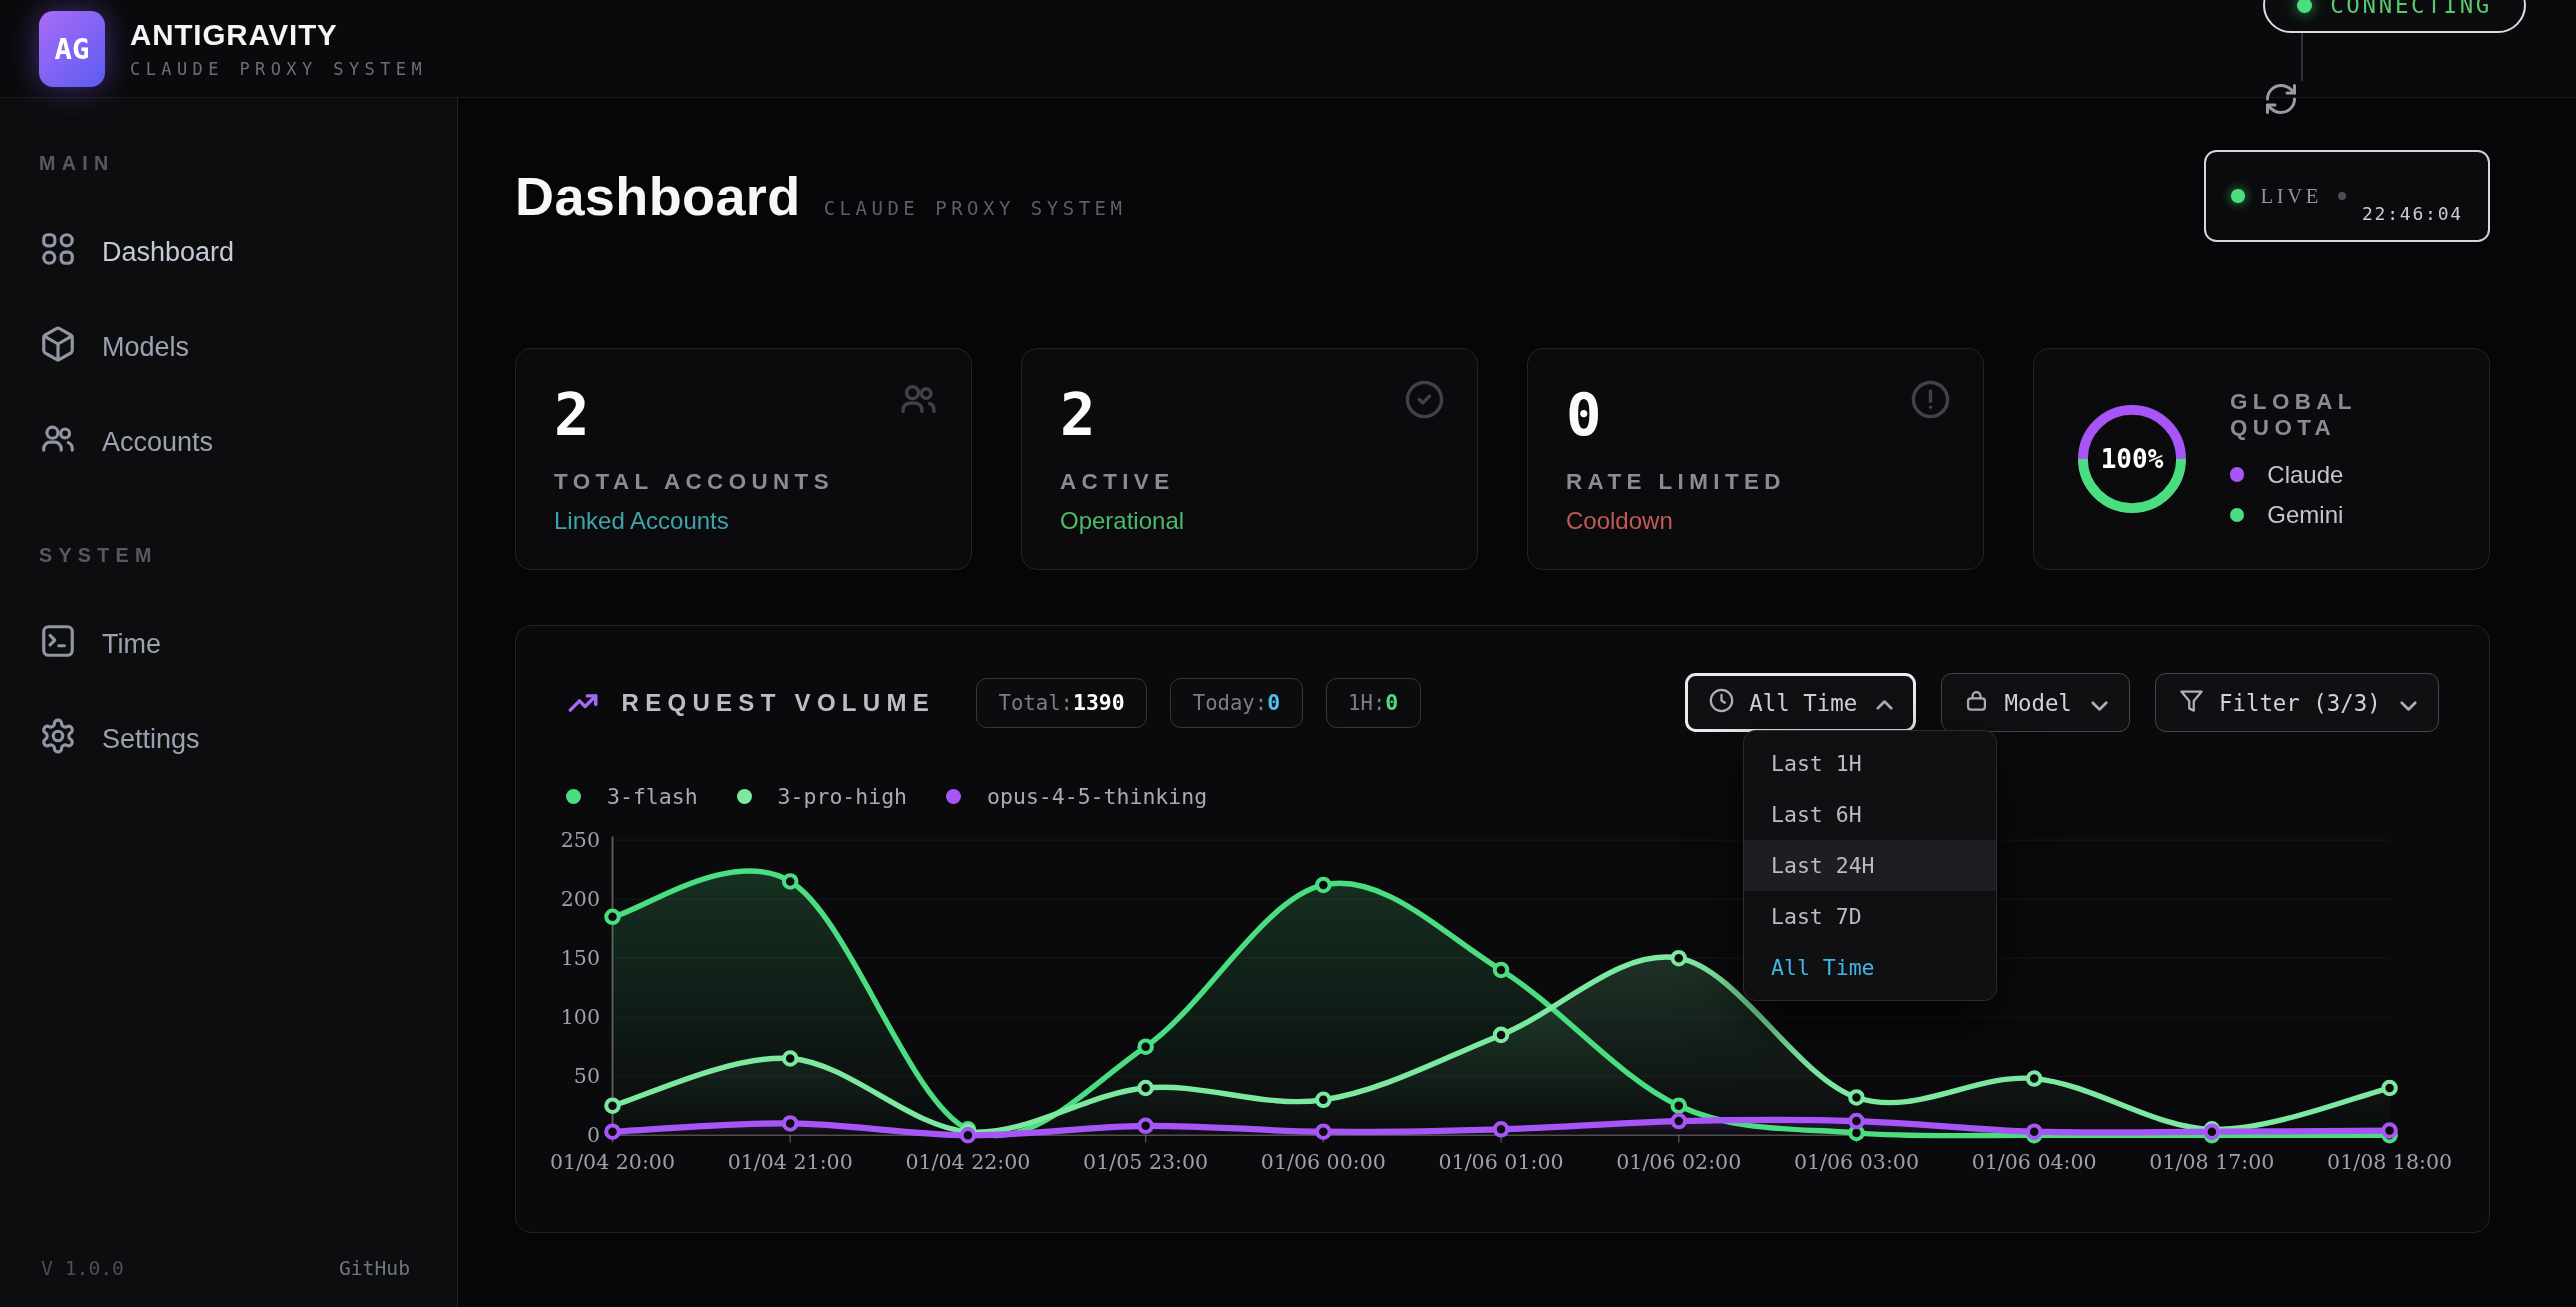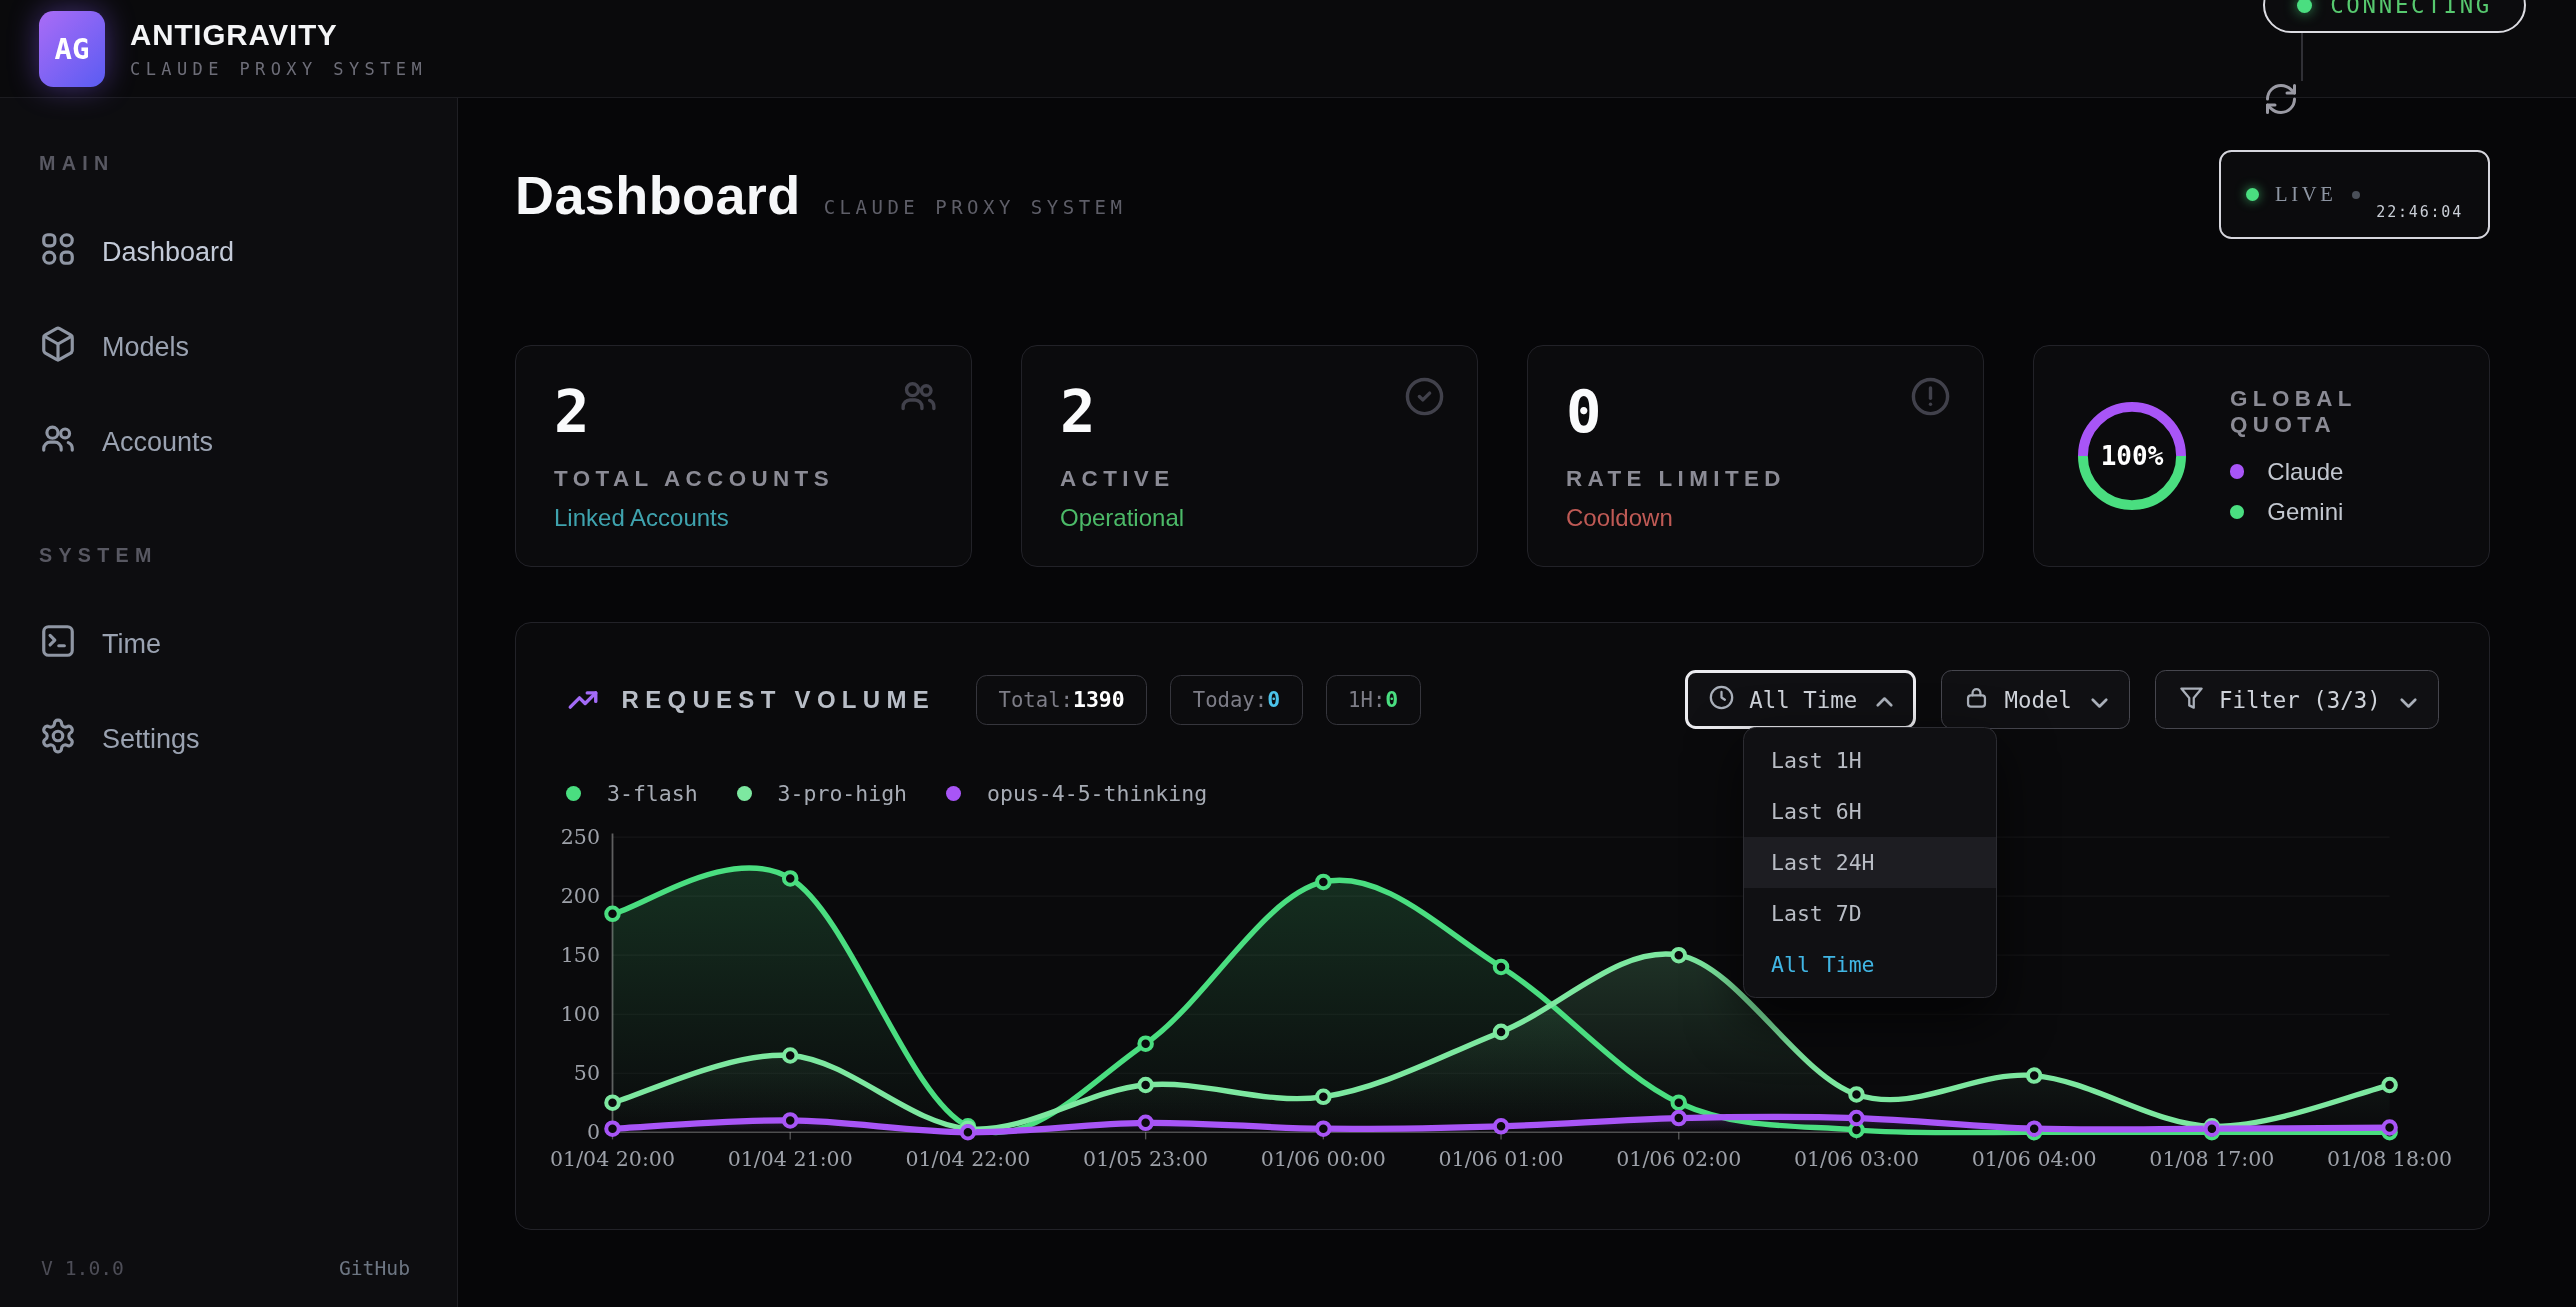--- a/index.html
+++ b/index.html
@@ -49,21 +49,21 @@
   .page-title-wrap { display:flex; align-items:baseline; }
   .page-title { font-size:54px; font-weight:800; color:#f6f7f9; letter-spacing:0.4px; }
   .page-subtitle { margin-left:23px; font-family:"DejaVu Sans Mono", monospace; font-size:19px;
                    letter-spacing:4.5px; color:#5e5e68; }
   .live-badge { display:flex; align-items:center; gap:16px; border:2.7px solid #d6d6dd; border-radius:12.5px;
                 padding:16px 25px; background:#0b0b0d; }
   .live-dot { width:13.4px; height:13.4px; border-radius:50%; background:var(--green);
               box-shadow:0 0 10.7px rgba(74,222,128,.7); }
   .live-label { font-family:Liberation Serif, serif; font-size:20.6px; letter-spacing:3.6px; color:#8d95a2; }
   .live-sep { width:8px; height:8px; border-radius:50%; background:#4a4f58; }
-  .live-time { font-family:"DejaVu Sans Mono", monospace; font-size:15px; color:#c9ced6; letter-spacing:1.8px;margin-top:35px; }
+  .live-time { font-family:"DejaVu Sans Mono", monospace; font-size:18px; color:#c9ced6; letter-spacing:1.8px;margin-top:35px; }
 
   
   .cards { display:grid; grid-template-columns:repeat(4,1fr); gap:49px; margin-top:106px; }
   .card { position:relative; height:222px; background:#0b0b0d; border:1.8px solid #222228;
           border-radius:16px; padding:34px 38px; }
   .card-icon { position:absolute; top:30px; right:32px; color:#41414b; }
   .card-icon svg { width:41px; height:41px; }
   .stat-value { font-family:"DejaVu Sans Mono", monospace; font-weight:bold; font-size:59px;
                 color:#fafbfc; line-height:1.1; }
   .stat-label { margin-top:21.5px; font-size:22.4px; font-weight:600; letter-spacing:5.4px; color:#8b8b95; }

